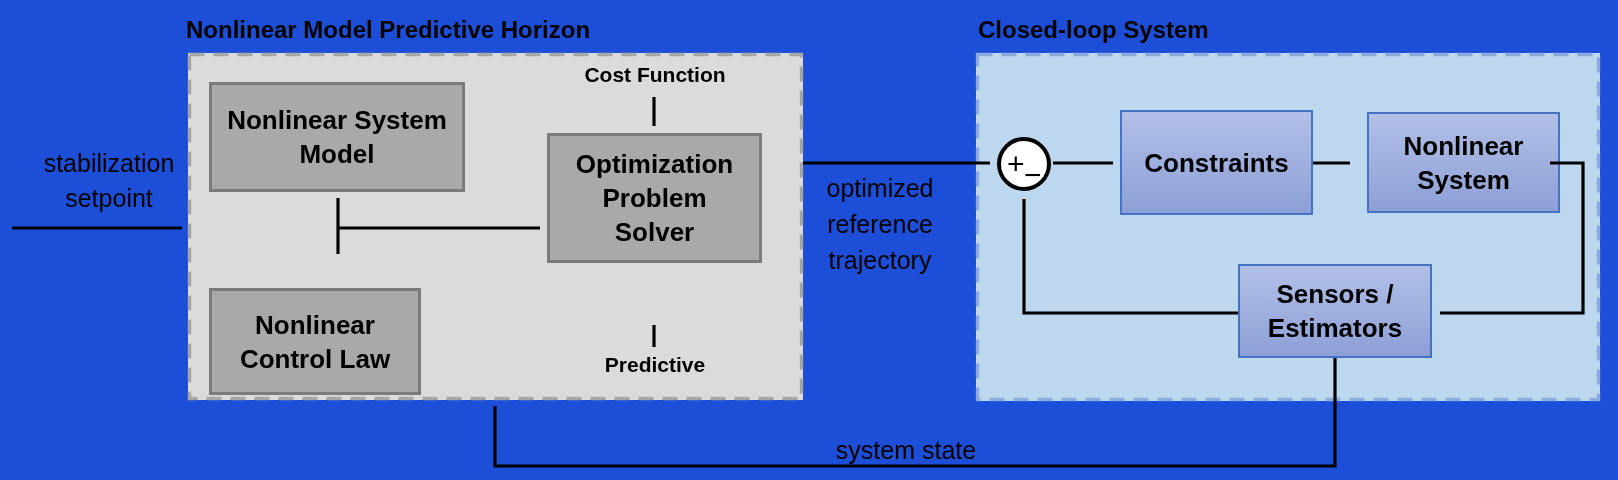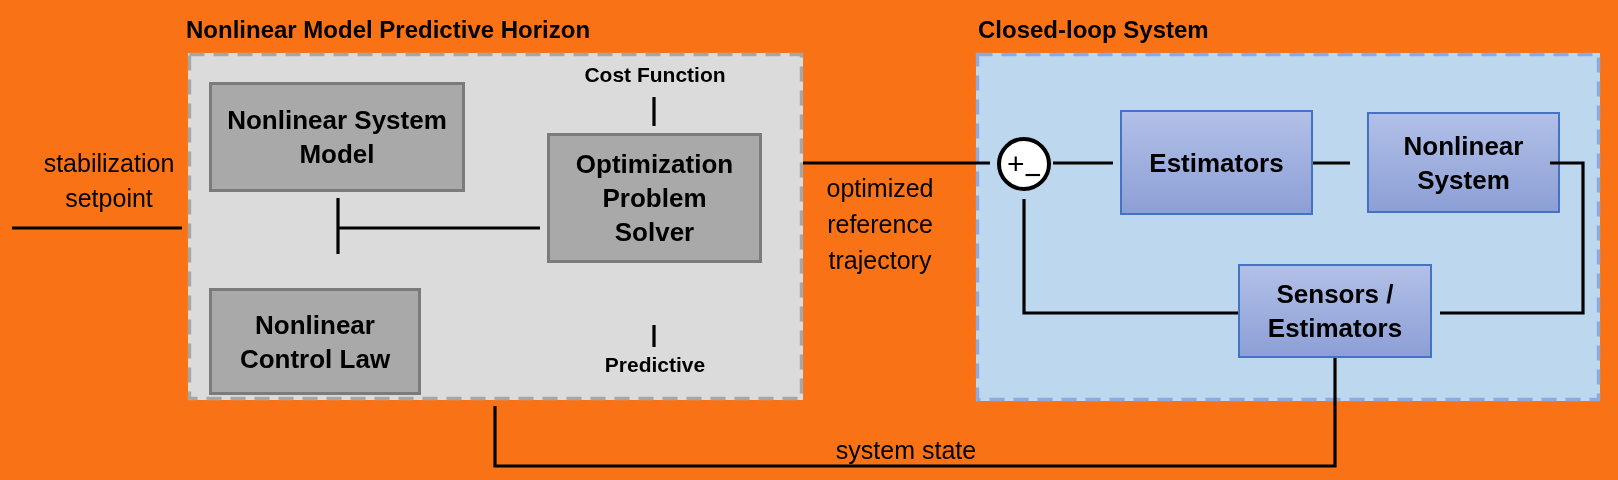--- a/index.html
+++ b/index.html
@@ -1,17 +1,17 @@
 <!DOCTYPE html>
 <html><head>
 <meta charset="utf-8">
 <style>
   html,body{margin:0;padding:0;background:#fff;}
   #canvas{
-    position:relative;width:1618px;height:480px;background:#f97316;
+    position:relative;width:1618px;height:480px;background:#1d4ed8;
     font-family:"Liberation Sans","DejaVu Sans",sans-serif;color:#000;
     overflow:hidden;
     text-decoration:underline;
   }
   .abs{position:absolute;}
   .group-title{font-size:24px;font-weight:bold;white-space:nowrap;z-index:2;}
   .container-fill{z-index:1;}
   .gray-fill{background:#DBDBDB;}
   .blue-fill{background:#BDD7EE;}
   .node{
@@ -52,21 +52,21 @@
   <div class="abs io-label" style="left:540px;top:350px;width:230px;">Predictive</div>
 
   <div class="abs signal-label" style="left:30px;top:146px;width:158px;line-height:35px;text-align:center;">stabilization setpoint</div>
   <div class="abs signal-label" style="left:795px;top:170px;width:170px;">optimized reference trajectory</div>
   <div class="abs signal-label" style="left:826px;top:432px;width:160px;white-space:nowrap;">system state</div>
 
   <div class="abs sum-circle" style="left:997px;top:137px;">
     <span class="sum-sign sum-plus">+</span>
     <span class="sum-sign sum-minus">−</span>
   </div>
-  <div class="abs node blue-node" style="left:1120px;top:110px;width:193px;height:105px;">Estimators</div>
+  <div class="abs node blue-node" style="left:1120px;top:110px;width:193px;height:105px;">Constraints</div>
   <div class="abs node blue-node" style="left:1357px;top:112px;width:193px;height:101px;padding:0 18px;margin-left:10px;">Nonlinear System</div>
   <div class="abs node blue-node" style="left:1238px;top:264px;width:194px;height:94px;padding:0 18px;">Sensors / Estimators</div>
 
   <svg id="wires" width="1618" height="480" viewBox="0 0 1618 480">
     <defs>
       <marker id="ah" viewBox="0 0 10 10" refX="8.5" refY="5" markerWidth="4.6" markerHeight="4.2" orient="auto-start-reverse">
         <path d="M0,0 L10,5 L0,10 z" fill="#000"></path>
       </marker>
     </defs>
 

